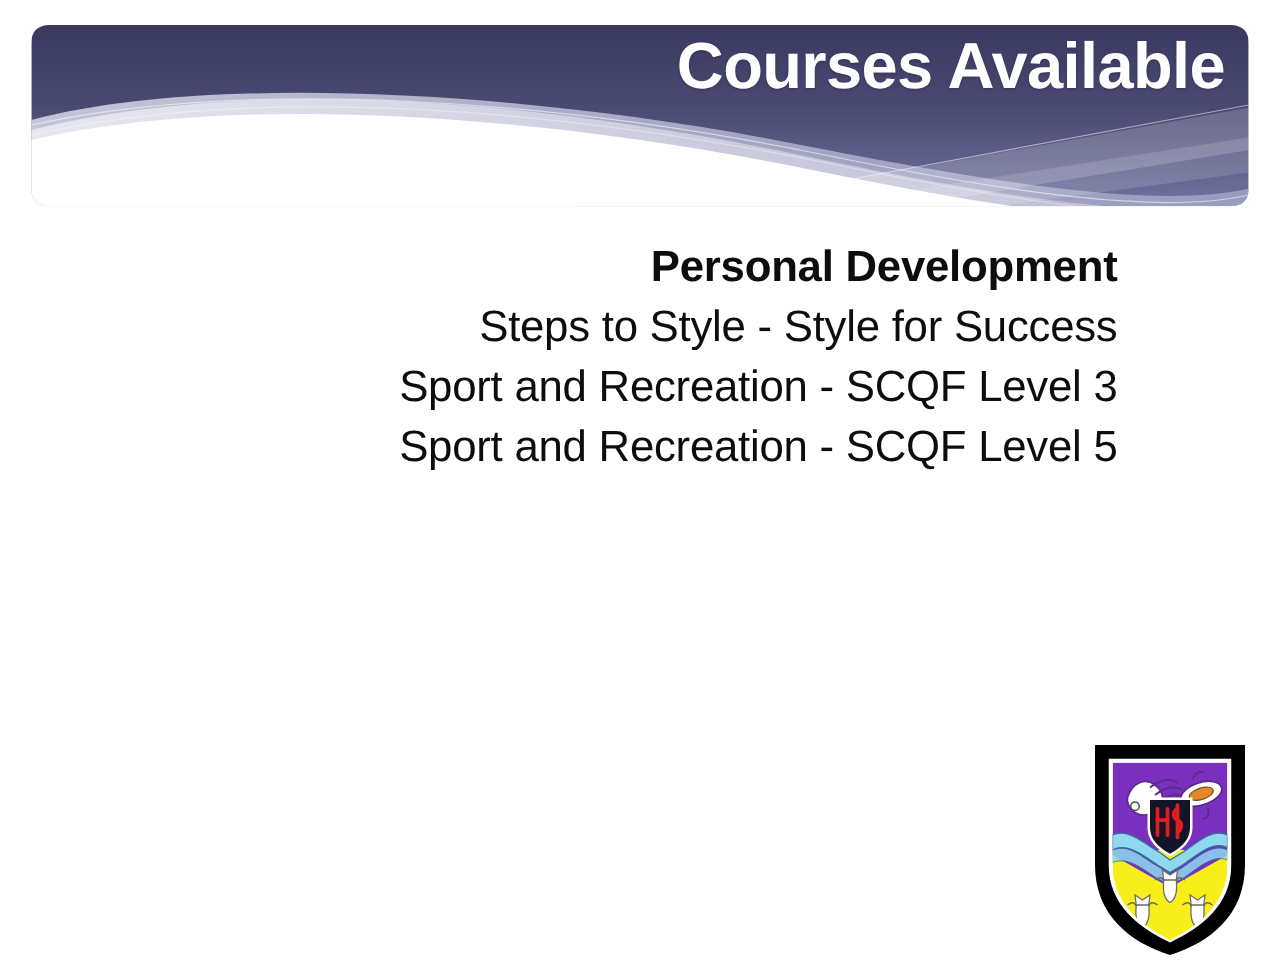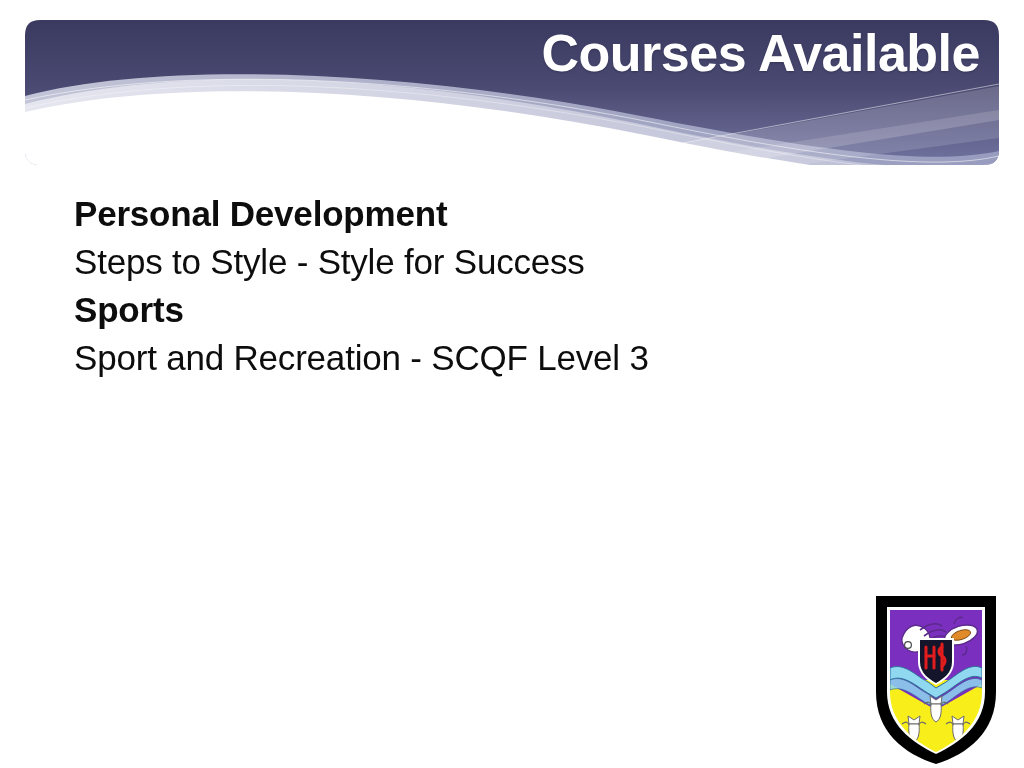--- a/index.html
+++ b/index.html
@@ -55,20 +55,21 @@
     white-space: nowrap;
     text-shadow: 0 1px 2px rgba(20,20,45,0.35);
   }
 
   
   #body-text {
     position: absolute;
     left: 74px;
     top: 190px;
     width: 820px;
+    text-align: right;
   }
   .body-line {
     font-family: "Liberation Sans", sans-serif;
     font-size: 35px;
     line-height: 48px;
     color: #0d0d0d;
     white-space: nowrap;
     letter-spacing: -0.2px;
   }
   .body-line.bold {
@@ -152,22 +153,22 @@
                  L 999,200 L 25,200 Z" fill="#ffffff"></path>
       </g>
     </svg>
 
     <div id="slide-title">Courses Available</div>
   </div>
 
   <div id="body-text">
     <div class="body-line bold">Personal Development</div>
     <div class="body-line">Steps to Style - Style for Success</div>
-    <div class="body-line bold">Sports</div>
     <div class="body-line">Sport and Recreation - SCQF Level 3</div>
+    <div class="body-line">Sport and Recreation - SCQF Level 5</div>
   </div>
 
   <div id="crest-logo">
     <svg viewBox="0 0 136 178" xmlns="http://www.w3.org/2000/svg">
       <defs>
         <clipPath id="innerFieldClip">
           <path d="M 22,22 L 114,22 L 114,104 C 114,134 92,152 68,164 C 44,152 22,134 22,104 Z"></path>
         </clipPath>
       </defs>
 

